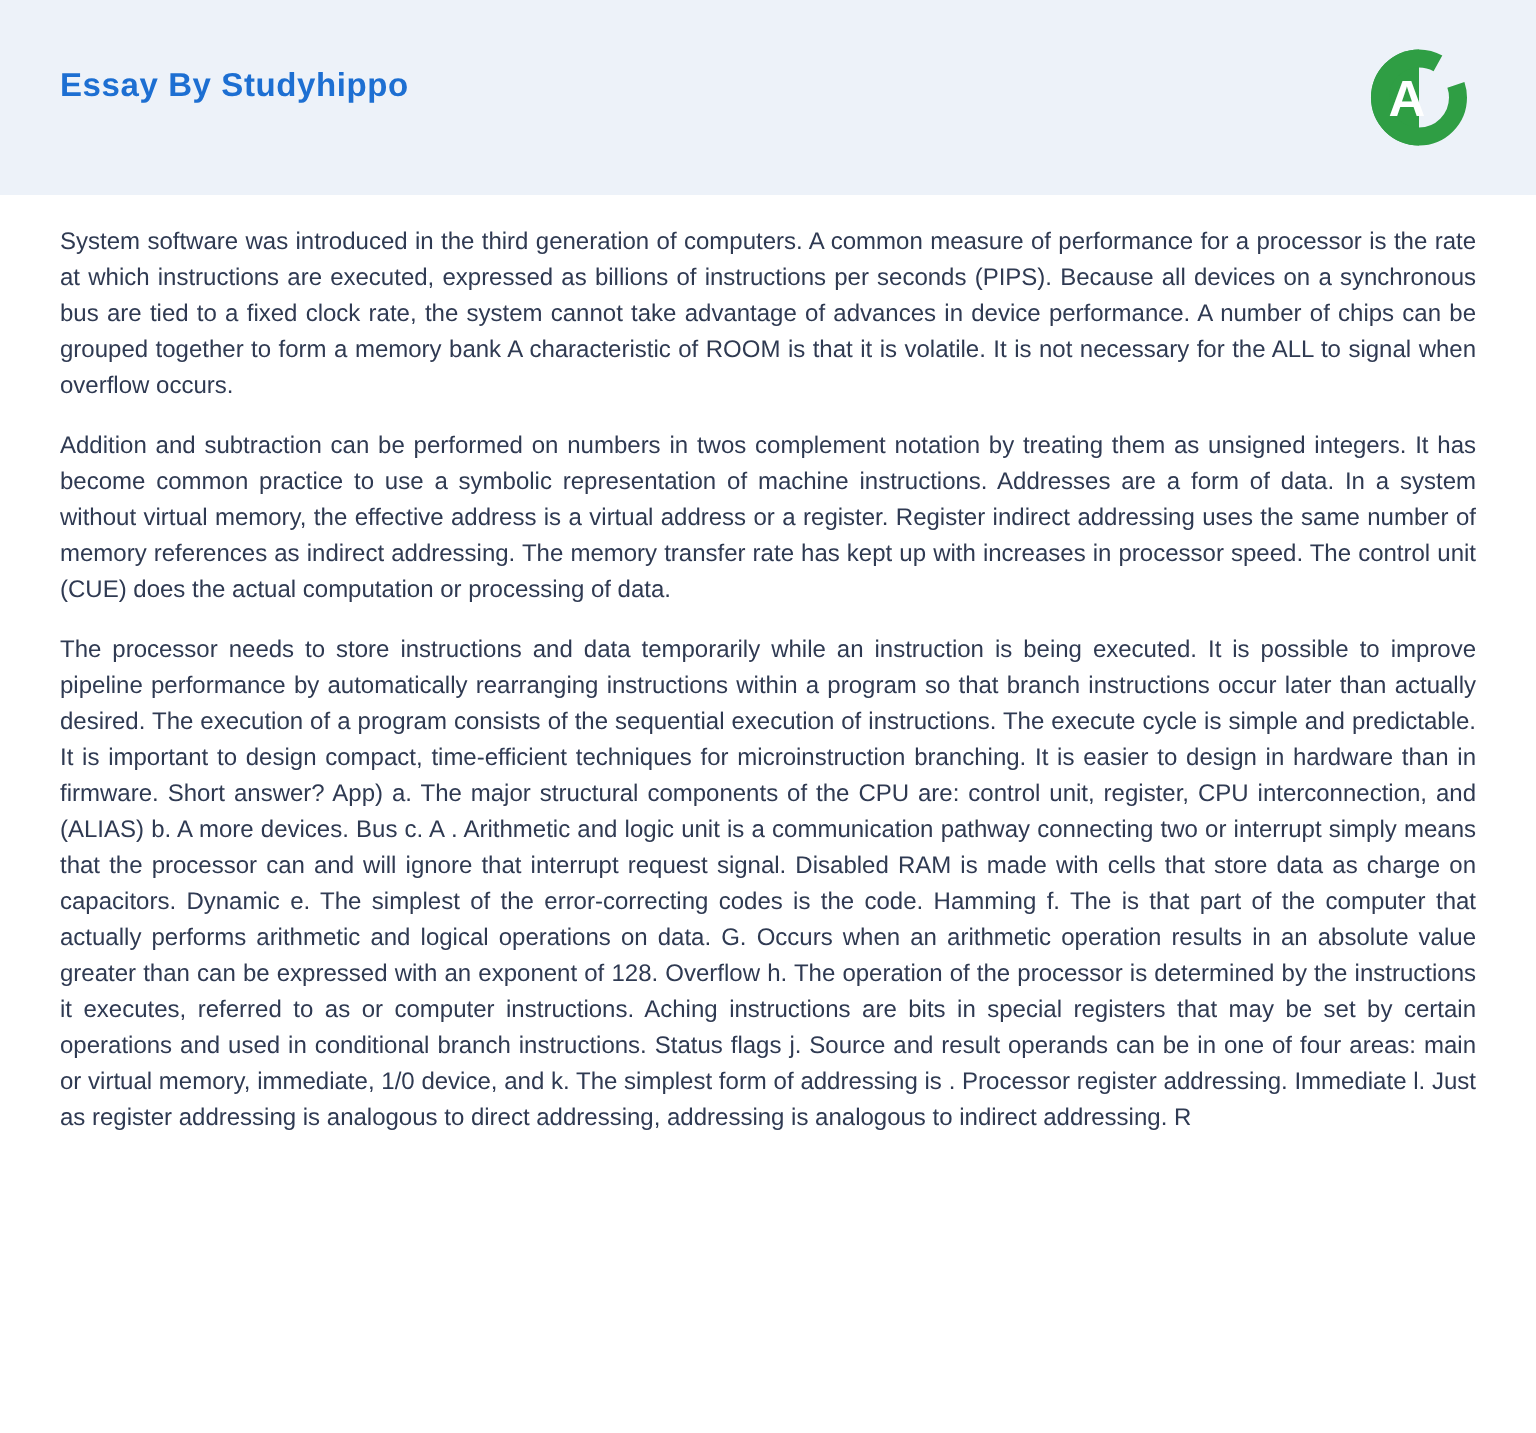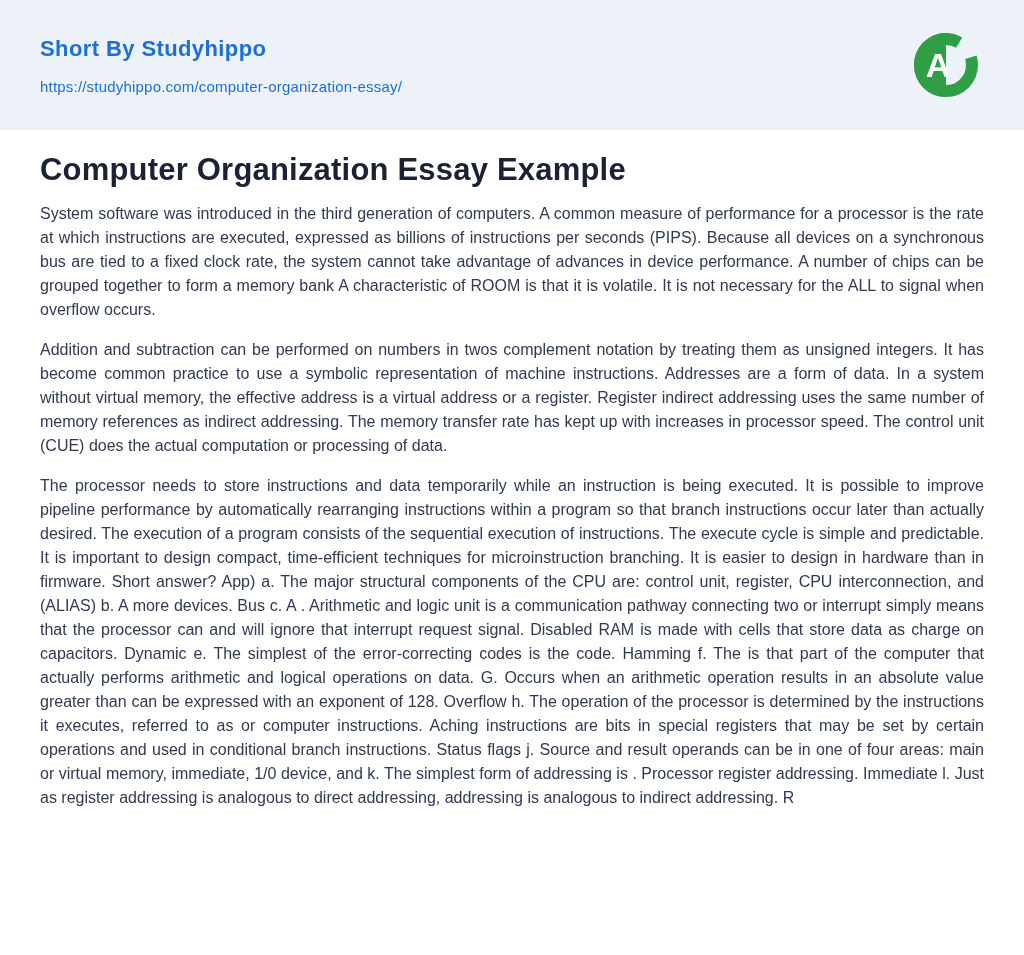--- a/index.html
+++ b/index.html
@@ -60,34 +60,32 @@
     margin-bottom: 16px;
   }
 </style>
 </head>
 <body>
 
 <div class="page">
 
   <header class="header">
     <div class="header-text">
-      <div class="byline">Short By Studyhippo</div>
-      <a class="url" href="#">https://studyhippo.com/computer-organization-essay/</a>
+      <div class="byline">Essay By Studyhippo</div>
     </div>
     <div class="logo">
       <svg viewBox="0 0 76 76" xmlns="http://www.w3.org/2000/svg">
 
         <path d="M38 6 A32 32 0 0 0 38 70 Z" fill="#2f9e44"></path>
 
         <circle cx="38" cy="38" r="26" fill="none" stroke="#2f9e44" stroke-width="12" stroke-dasharray="145 19" stroke-dashoffset="9.5"></circle>
         <text x="30" y="50" text-anchor="middle" font-family="Liberation Sans, sans-serif" font-size="34" font-weight="bold" fill="#ffffff">A</text>
       </svg>
     </div>
   </header>
 
   <main>
-    <h1 class="essay-title">Computer Organization Essay Example</h1>
     <p class="essay-paragraph">System software was introduced in the third generation of computers. A common measure of performance for a processor is the rate at which instructions are executed, expressed as billions of instructions per seconds (PIPS). Because all devices on a synchronous bus are tied to a fixed clock rate, the system cannot take advantage of advances in device performance. A number of chips can be grouped together to form a memory bank A characteristic of ROOM is that it is volatile. It is not necessary for the ALL to signal when overflow occurs.</p>
     <p class="essay-paragraph">Addition and subtraction can be performed on numbers in twos complement notation by treating them as unsigned integers. It has become common practice to use a symbolic representation of machine instructions. Addresses are a form of data. In a system without virtual memory, the effective address is a virtual address or a register. Register indirect addressing uses the same number of memory references as indirect addressing. The memory transfer rate has kept up with increases in processor speed. The control unit (CUE) does the actual computation or processing of data.</p>
     <p class="essay-paragraph">The processor needs to store instructions and data temporarily while an instruction is being executed. It is possible to improve pipeline performance by automatically rearranging instructions within a program so that branch instructions occur later than actually desired. The execution of a program consists of the sequential execution of instructions. The execute cycle is simple and predictable. It is important to design compact, time-efficient techniques for microinstruction branching. It is easier to design in hardware than in firmware. Short answer? App) a. The major structural components of the CPU are: control unit, register, CPU interconnection, and (ALIAS) b. A more devices. Bus c. A . Arithmetic and logic unit is a communication pathway connecting two or interrupt simply means that the processor can and will ignore that interrupt request signal. Disabled RAM is made with cells that store data as charge on capacitors. Dynamic e. The simplest of the error-correcting codes is the code. Hamming f. The is that part of the computer that actually performs arithmetic and logical operations on data. G. Occurs when an arithmetic operation results in an absolute value greater than can be expressed with an exponent of 128. Overflow h. The operation of the processor is determined by the instructions it executes, referred to as or computer instructions. Aching instructions are bits in special registers that may be set by certain operations and used in conditional branch instructions. Status flags j. Source and result operands can be in one of four areas: main or virtual memory, immediate, 1/0 device, and k. The simplest form of addressing is . Processor register addressing. Immediate l. Just as register addressing is analogous to direct addressing, addressing is analogous to indirect addressing. R</p>
   </main>
 
 </div>
 
 </body></html>

